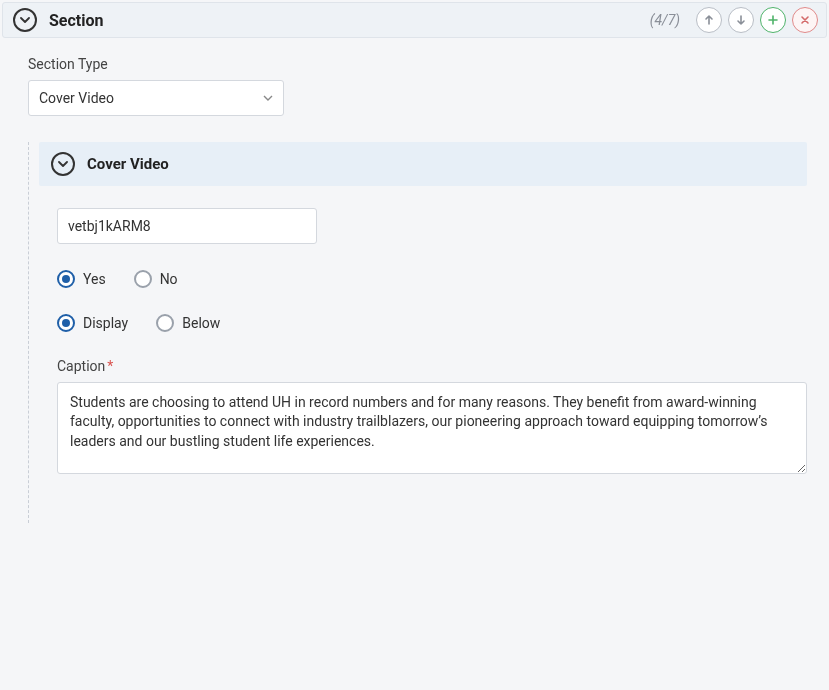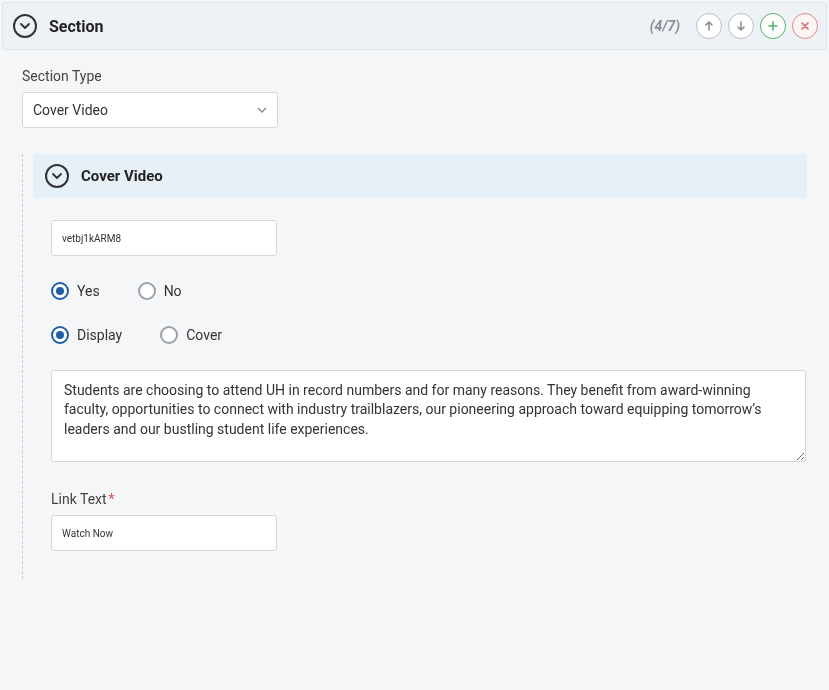--- a/index.html
+++ b/index.html
@@ -12,21 +12,21 @@
     height: 690px;
     overflow: hidden;
   }
   
   .section-bar {
     display: flex;
     align-items: center;
     background: #eef2f6;
     border: 1px solid #dfe4ea;
     border-radius: 3px;
-    height: 48px;
+    height: 36px;
     padding: 0 8px 0 10px;
     margin: 2px 2px 0 2px;
   }
   .chevron-btn {
     width: 24px; height: 24px;
     border: 2px solid #333;
     border-radius: 50%;
     display: flex; align-items: center; justify-content: center;
     cursor: pointer;
     background: transparent;
@@ -37,37 +37,36 @@
     font-size: 16px;
     margin-left: 12px;
     color: #222;
   }
   .bar-spacer { flex: 1; }
   .counter {
     color: #8a8f98;
     font-style: italic;
     font-size: 14px;
     margin-right: 10px;
-    font-weight: bold;
   }
   .round-icon-btn {
     width: 26px; height: 26px;
     border-radius: 50%;
     display: inline-flex; align-items: center; justify-content: center;
     margin-left: 6px;
     cursor: pointer;
     background: #fff;
   }
   .round-icon-btn.gray { border: 1.5px solid #b9bec6; color: #8a8f98; }
   .round-icon-btn.green { border: 1.5px solid #4fb36a; color: #4fb36a; }
   .round-icon-btn.red { border: 1.5px solid #e08a8a; color: #d46a6a; background: #fdf5f5;}
   .round-icon-btn svg { width: 12px; height: 12px; }
 
   .body-area {
-    padding: 18px 22px 0 22px;
+    padding: 18px 22px 0 28px;
   }
   .field-label {
     font-size: 14px;
     color: #444;
     margin-bottom: 8px;
   }
   .req { color: #d9534f; margin-left: 2px; }
 
   .select {
     width: 256px;
@@ -102,33 +101,33 @@
   .subsection-title {
     font-weight: 700;
     font-size: 15px;
     margin-left: 12px;
     color: #222;
   }
   .inner-body {
     padding: 22px 0 0 28px;
   }
   .text-input {
-    width: 226px;
+    width: 260px;
     height: 36px;
     border: 1px solid #d4d8de;
     border-radius: 3px;
     background: #fff;
     padding: 0 10px;
-    font-size: 10px;
+    font-size: 14px;
     color: #333;
     font-family: inherit;
   }
   .field { margin-bottom: 26px; }
 
-  .radio-row { display: flex; gap: 38px; margin-top: 2px; }
+  .radio-row { display: flex; gap: 28px; margin-top: 2px; }
   .radio-opt { display: flex; align-items: center; gap: 8px; cursor: pointer; }
   .radio {
     width: 18px; height: 18px; border-radius: 50%;
     border: 2px solid #9aa1ab; display: inline-flex;
     align-items: center; justify-content: center;
     background: #fff;
   }
   .radio.checked { border-color: #1f5fa8; }
   .radio .dot {
     width: 8px; height: 8px; border-radius: 50%;
@@ -234,31 +233,28 @@
       <div class="field">
         <div class="radio-row">
           <div class="radio-opt">
             <span class="radio checked">
                 <span class="dot"></span>
               </span>
             <span class="radio-label">Display</span>
           </div>
           <div class="radio-opt">
             <span class="radio"></span>
-            <span class="radio-label">Cover</span>
+            <span class="radio-label">Below</span>
           </div>
         </div>
       </div>
 
       <div class="field">
+        <div class="field-label">
+          <span>Caption</span><span class="req">*</span>
+        </div>
         <textarea class="textarea" style="">Students are choosing to attend UH in record numbers and for many reasons. They benefit from award-winning faculty, opportunities to connect with industry trailblazers, our pioneering approach toward equipping tomorrow’s leaders and our bustling student life experiences.</textarea>
       </div>
 
-      <div class="field" style="margin-bottom:8px;">
-        <div class="field-label">
-          <span>Link Text</span><span class="req">*</span>
-        </div>
-        <input class="text-input" type="text" value="Watch Now" style="">
-      </div>
 
     </div>
   </div>
 </div>
 
 </body></html>

